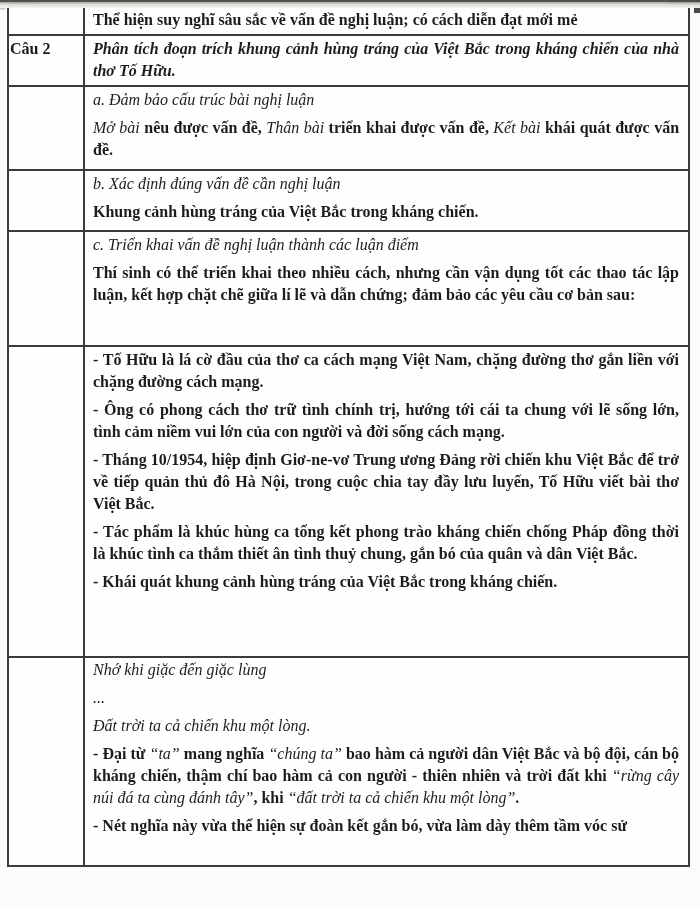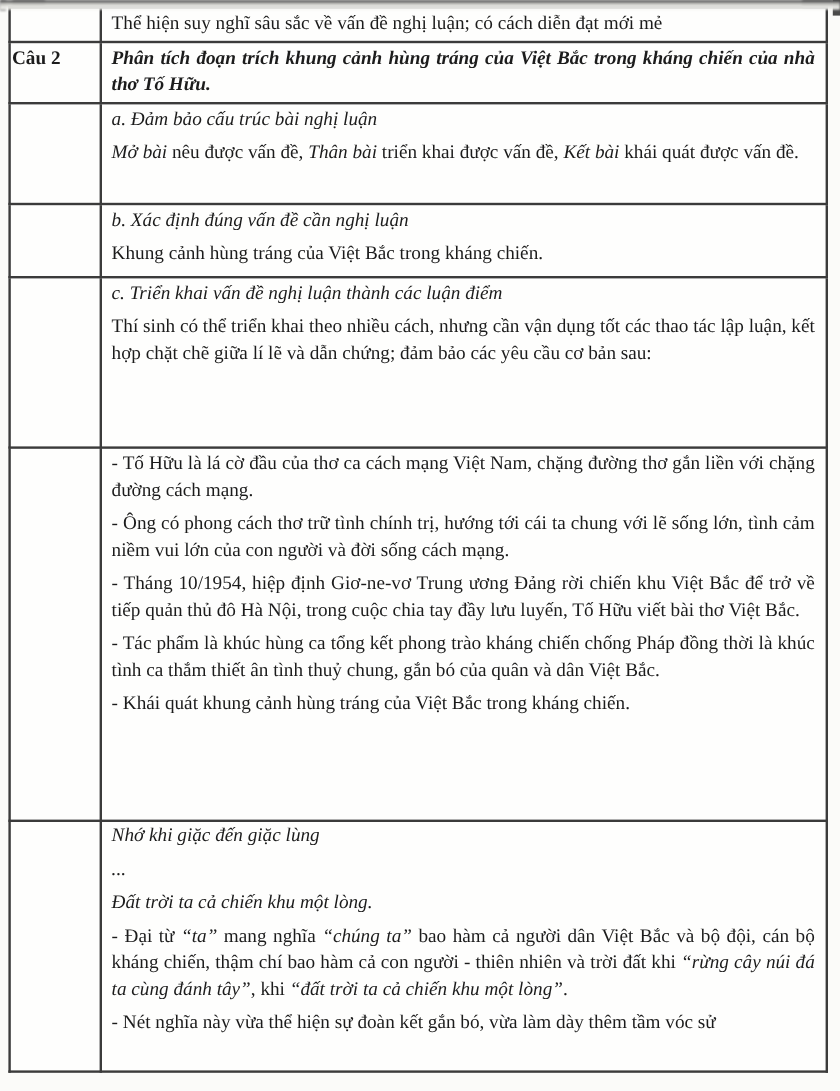--- a/index.html
+++ b/index.html
@@ -40,30 +40,30 @@
   .col-content {
     padding: 2px 9px 3px 8px;
     font-size: 16px;
     line-height: 22px;
   }
   .para {
     margin: 6px 0 0 0;
     text-align: justify;
   }
   .col-content .para:first-child { margin-top: 0; }
-  .seg-r  { font-style: normal; font-weight: normal; }
+  .seg-r  { font-style: normal; font-weight: bold; }
   .seg-i  { font-style: italic; font-weight: normal; }
   .seg-bi { font-style: italic; font-weight: bold; }
 
   
   .r1 { height: 27px; }
   .r2 { height: 48px; }
   .r3 { height: 84px; }
   .r4 { height: 61px; padding-left: 28px; }
-  .r5 { height: 142px; }
+  .r5 { height: 115px; }
   .r6 { height: 24px; }
   .r7 { height: 311px; }
   .r8 { height: 28px; }
   .r9 { height: 209px; }
   .r7 .col-content { padding-bottom: 30px; border-radius: 22px; }
   .r9 .col-content { padding-top: 1px; }
 
   
   .artifact { position: absolute; pointer-events: none; }
   .smudge-top-left-corner {

